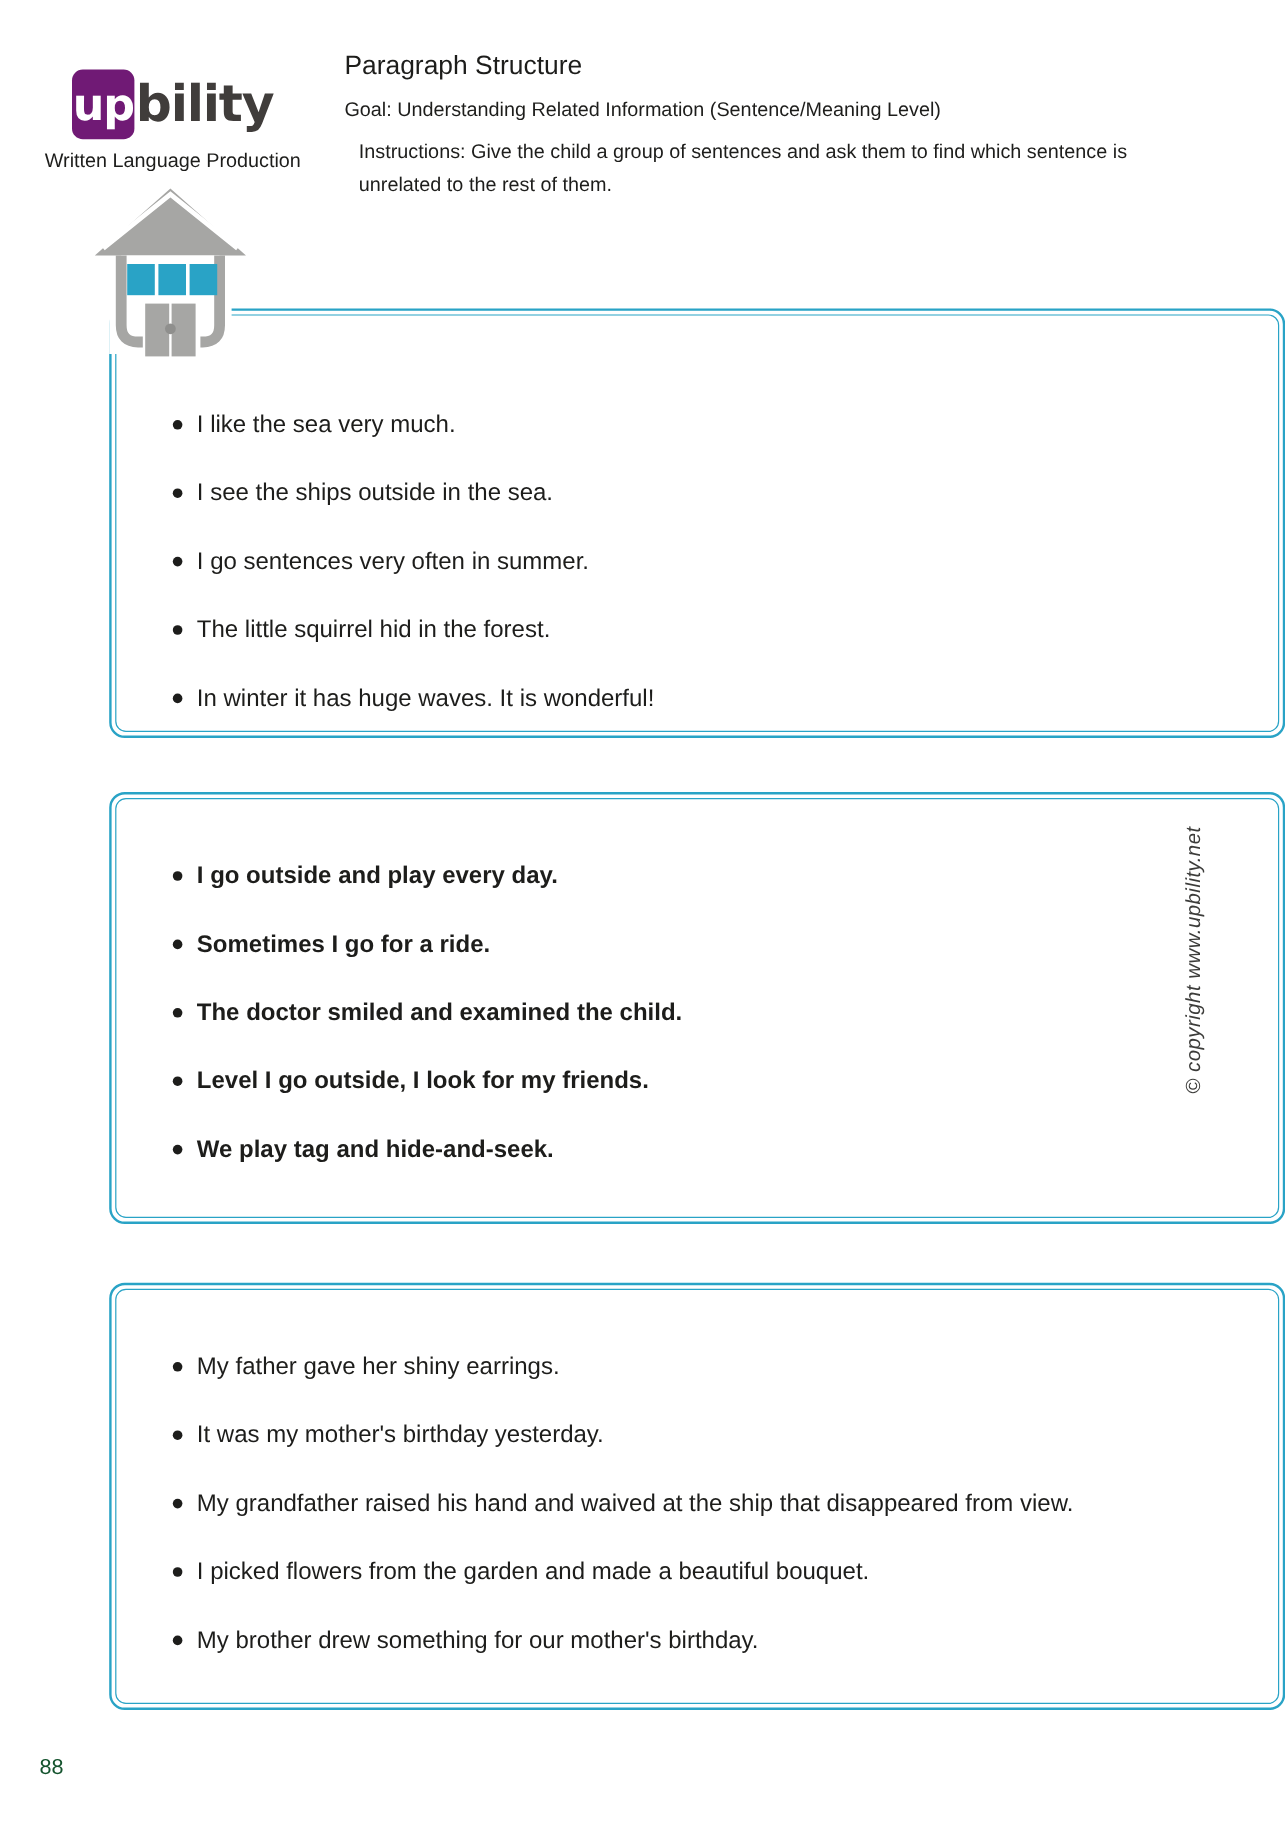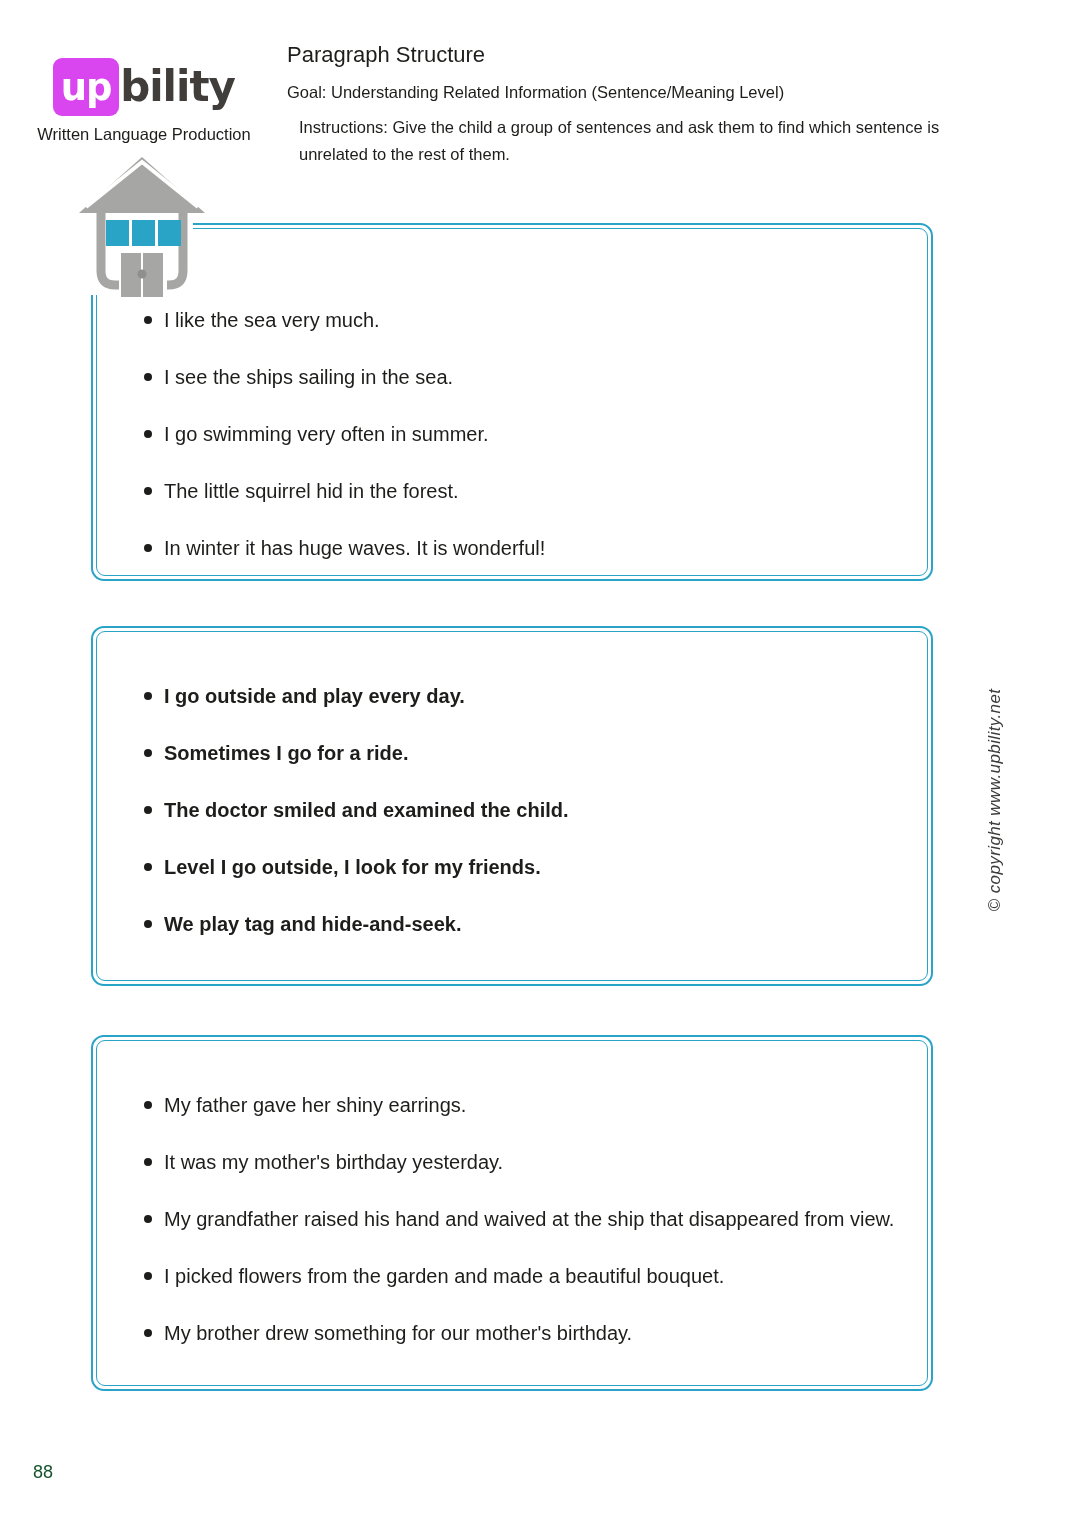--- a/index.html
+++ b/index.html
@@ -10,44 +10,45 @@
     color:#1d1d1b;
     position:relative;
     overflow:hidden;
   }
 
   
   .logo-block{position:absolute;left:30px;top:58px;width:228px;text-align:center;}
   .logo-line{display:flex;align-items:center;justify-content:center;}
   .logo-up{
     display:inline-flex;align-items:center;justify-content:center;
-    width:66px;height:58px;border-radius:9px;
-    background:#d946ef;color:#ffffff;
+    width:52px;height:58px;border-radius:9px;
+    background:#701a75;color:#ffffff;
     font-size:37px;font-weight:bold;letter-spacing:-1px;
     font-family:"DejaVu Sans", sans-serif;
   }
   .logo-rest{
     color:#403d3b;font-size:42px;font-weight:bold;letter-spacing:-1px;
     font-family:"DejaVu Sans", sans-serif;line-height:1;
     margin-left:1px;
   }
   .logo-subtitle{margin-top:9px;font-size:16.5px;color:#1d1d1b;}
 
   
   .header{position:absolute;left:287px;top:42px;width:730px;}
   .header-title{font-size:22px;color:#1d1d1b;margin:0 0 14px 0;font-weight:normal;}
   .header-goal{font-size:16.5px;margin:15px 0 7px 0;}
   .header-instructions{font-size:16.5px;margin:12px;line-height:1.65;}
 
   
   .sbox{
-    position:absolute;left:91px;width:842px;
+    position:absolute;left:91px;width:980px;
     border:2.5px solid #29a3c6;border-radius:13px;
     background:#ffffff;
     box-sizing:border-box;
+    margin-top:34px;
   }
   .sbox-inner{
     position:absolute;left:3px;top:3px;right:3px;bottom:3px;
     border:1px solid #29a3c6;border-radius:9px;
   }
   #box-1{top:223px;height:358px;}
   #box-2{top:626px;height:360px;font-weight:bold;}
   #box-3{top:1035px;height:356px;}
 
   .sentence-list{list-style:none;margin:0;padding:0;}
@@ -117,22 +118,22 @@
     <rect x="44" y="100" width="20" height="44" fill="#a6a6a4"></rect>
     <rect x="66" y="100" width="20" height="44" fill="#a6a6a4"></rect>
     <circle cx="65" cy="121" r="4.5" fill="#8f8f8d"></circle>
   </svg>
 </div>
 
 <div class="sbox" id="box-1">
   <div class="sbox-inner"></div>
   <ul class="sentence-list">
     <li>I like the sea very much.</li>
-    <li>I see the ships sailing in the sea.</li>
-    <li>I go swimming very often in summer.</li>
+    <li>I see the ships outside in the sea.</li>
+    <li>I go sentences very often in summer.</li>
     <li>The little squirrel hid in the forest.</li>
     <li>In winter it has huge waves. It is wonderful!</li>
   </ul>
 </div>
 
 <div class="sbox" id="box-2">
   <div class="sbox-inner"></div>
   <ul class="sentence-list">
     <li>I go outside and play every day.</li>
     <li>Sometimes I go for a ride.</li>

